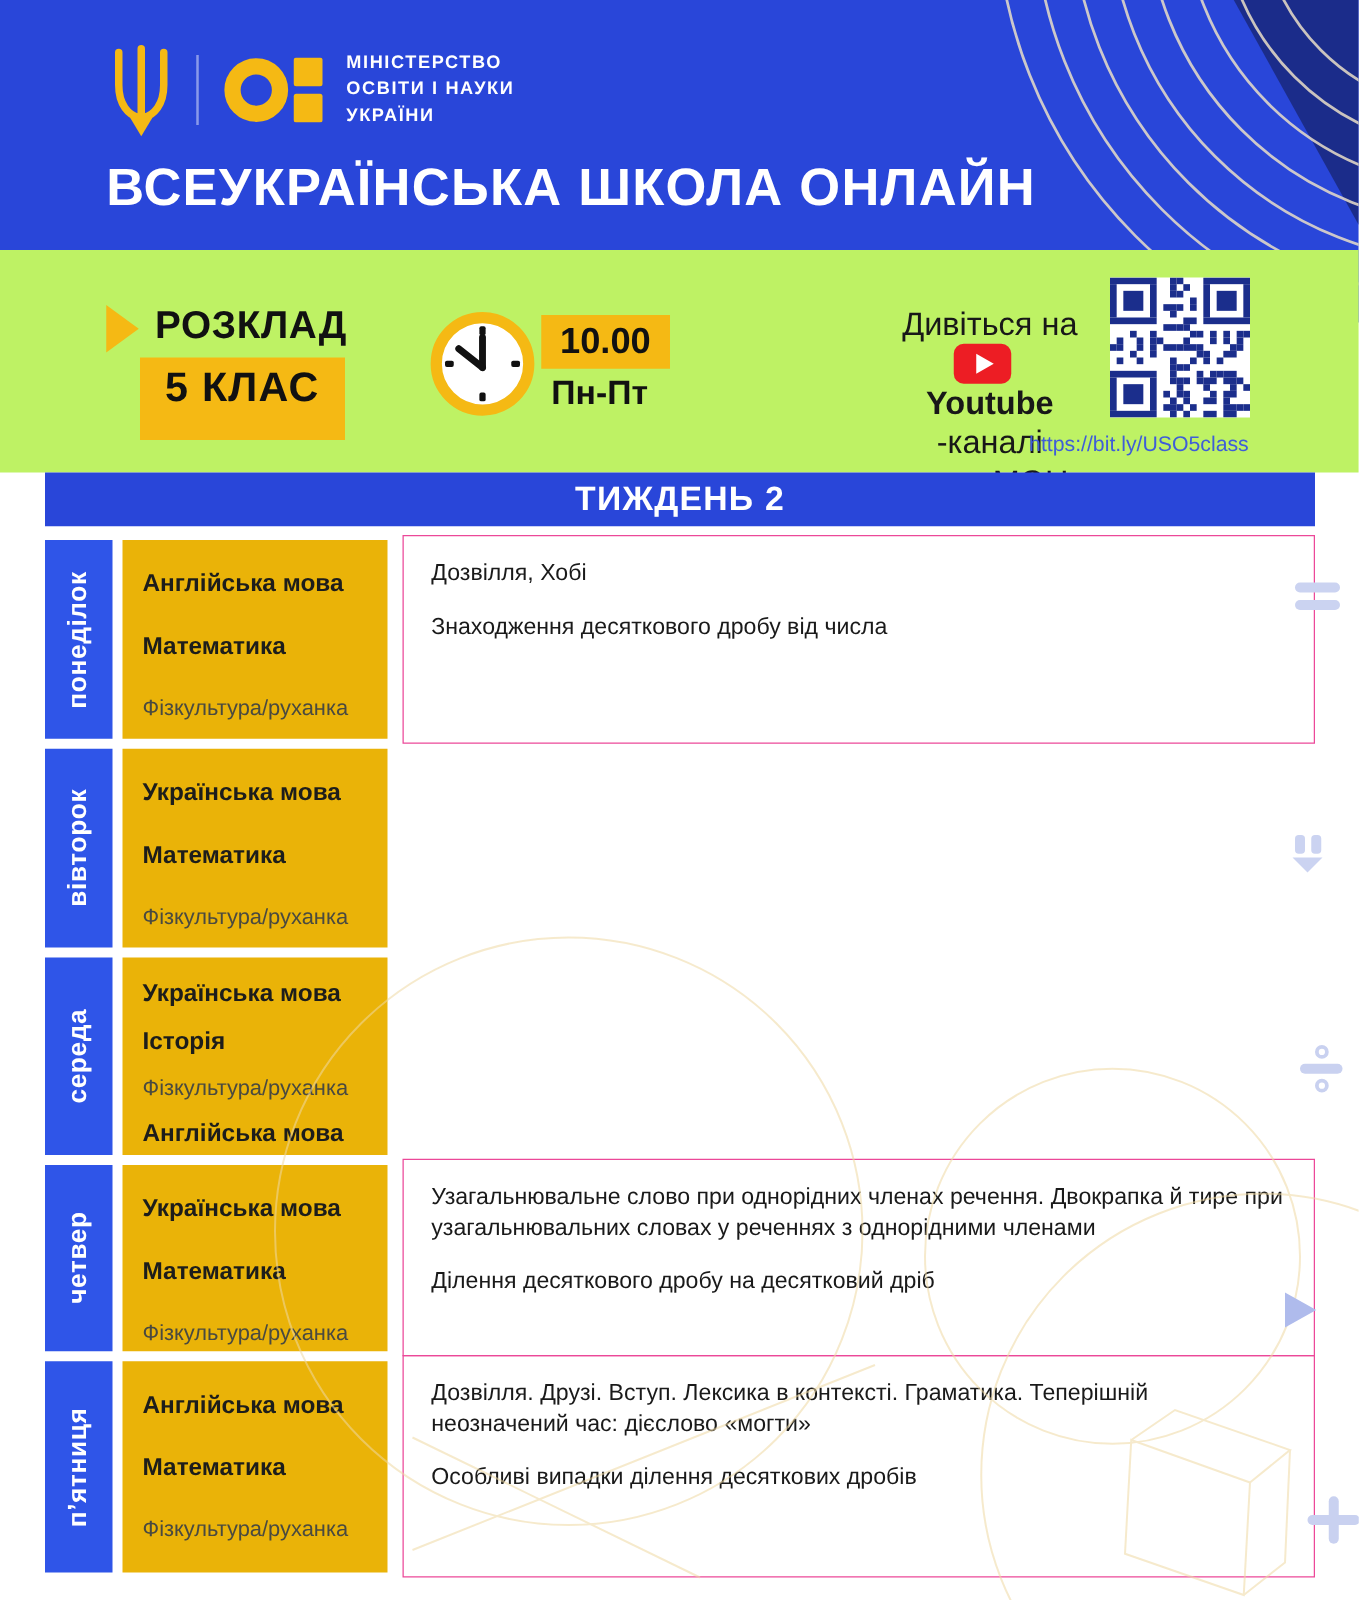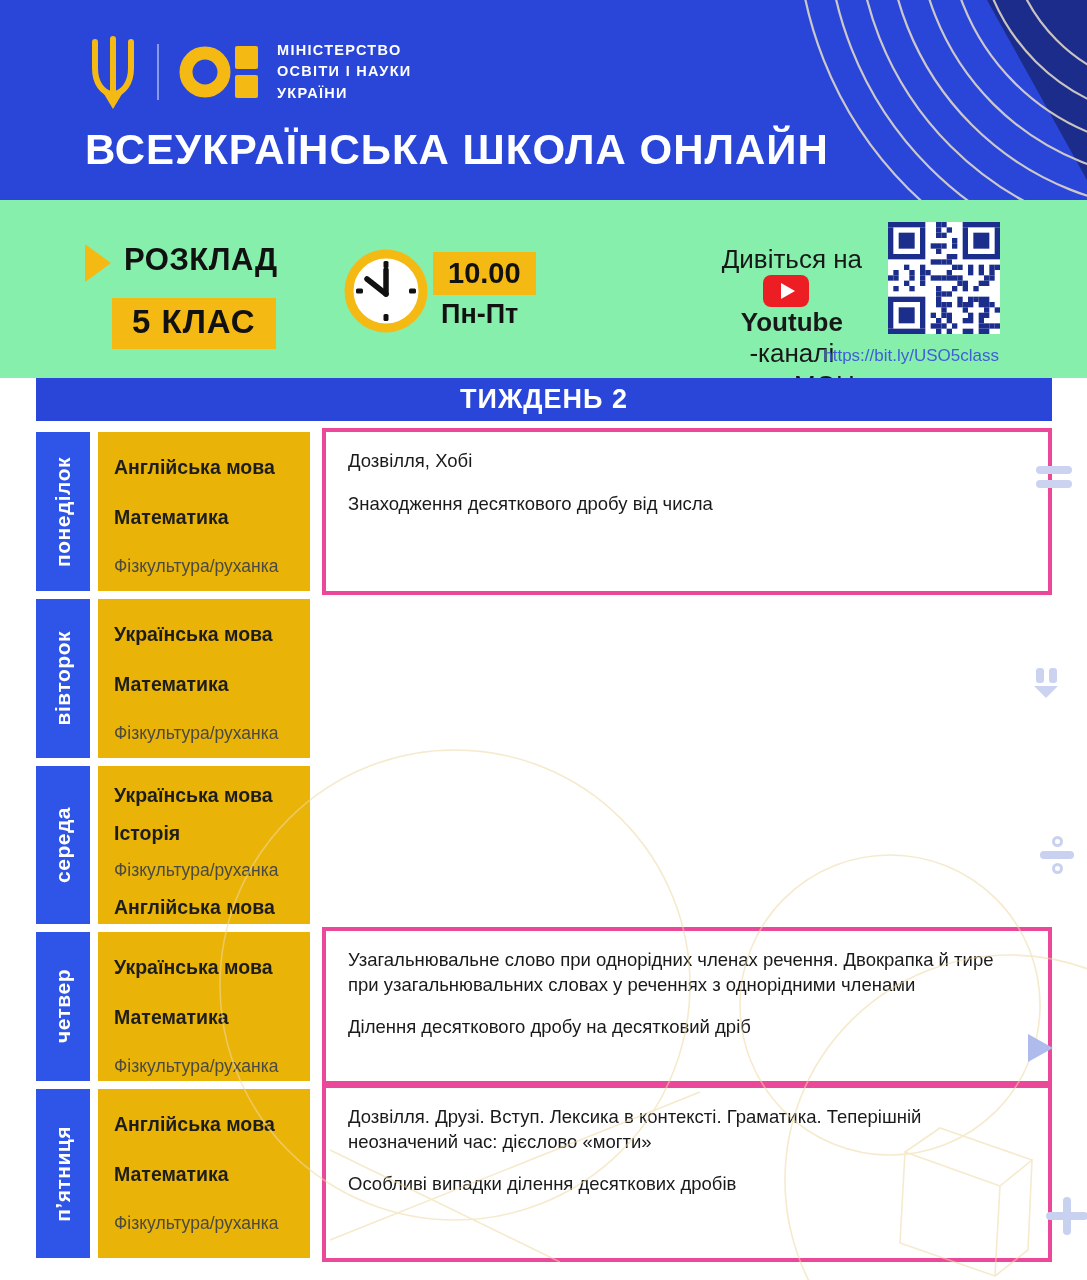--- a/index.html
+++ b/index.html
@@ -10,27 +10,27 @@
   .header { position:absolute; left:0; top:0; width:1087px; height:258px; background:#2946D9; }
   .corner-deco { position:absolute; right:0; top:0; pointer-events:none; }
   .logo-row { position:absolute; left:85px; top:34px; display:flex; align-items:center; }
   .logo-divider { width:2px; height:56px; background:rgba(255,255,255,.45); margin:0 20px 0 16px; }
   .ministry-name { color:#fff; font-weight:bold; font-size:14.5px; letter-spacing:1.3px;
                    line-height:1.45; margin-left:18px; }
   .main-title { position:absolute; left:85px; top:126px; color:#fff; font-weight:bold;
                 font-size:42px; letter-spacing:1px; white-space:nowrap; }
 
   
-  .info { position:absolute; left:0; top:200px; width:1087px; height:178px; background:#86efac; }
+  .info { position:absolute; left:0; top:200px; width:1087px; height:178px; background:#bef264; }
   .play-arrow { position:absolute; left:85px; top:44px; width:0; height:0;
                 border-left:26px solid #F5B914; border-top:19px solid transparent;
                 border-bottom:19px solid transparent; }
   .schedule-label { position:absolute; left:124px; top:42px; font-size:31px; font-weight:bold; color:#111; letter-spacing:.5px; }
-  .class-label { position:absolute; left:112px; top:98px; background:#F5B914; color:#111;
-                 font-size:33px; font-weight:bold; padding:5px 20px 8px; letter-spacing:1px; }
+  .class-label { position:absolute; left:112px; top:86px; background:#F5B914; color:#111;
+                 font-size:33px; font-weight:bold; padding:5px 20px 23px; letter-spacing:1px; }
   .clock { position:absolute; left:343px; top:48px; }
   .time-badge { position:absolute; left:433px; top:52px; background:#F5B914; color:#111;
                 font-size:29px; font-weight:bold; padding:5px 15px 5px; }
   .days-range { position:absolute; left:441px; top:99px; font-size:27px; font-weight:bold; color:#111; }
   .watch { position:absolute; right:225px; top:44px; text-align:right; color:#181818; font-size:26px; line-height:1.2; }
   .watch-line2 { display:flex; align-items:center; justify-content:flex-end;flex-direction:column; }
   .yt-icon { display:inline-block; width:46px; height:32px; background:#ED1D24; border-radius:8px;
              position:relative; margin-right:12px; }
   .yt-icon::after { content:""; position:absolute; left:18px; top:8px; width:0; height:0;
                     border-left:14px solid #fff; border-top:8px solid transparent; border-bottom:8px solid transparent; }
@@ -46,21 +46,21 @@
   .h1 { height:167px; } .h2 { height:167px; } .h3 { height:166px; } .h4 { height:157px; } .h5 { height:177px; }
   .day-tab { width:54px; margin:4px 0; background:#2F55E8; color:#fff; display:flex;
              align-items:center; justify-content:center; }
   .day-tab span { writing-mode:vertical-rl; transform:rotate(180deg); font-weight:bold;
                   font-size:21px; letter-spacing:.5px; }
   .subjects { width:212px; margin:4px 0 4px 8px; background:#eab308; padding:24px 16px 0; }
   .subj { font-size:19.5px; font-weight:bold; color:#1d1d1b; margin-bottom:27px; }
   .subj.l { font-size:17.5px; font-weight:normal; color:#4a4a40; }
   .subjects.four { padding-top:18px; }
   .subjects.four .subj { margin-bottom:15px; }
-  .topics { flex:1; margin-left:12px; border:4px solid #ec4899; background:transparent;
+  .topics { flex:1; margin-left:12px; border:1px solid #ec4899; background:transparent;
             padding:17px 24px 0 22px; position:relative; z-index:2; }
   .row + .row .topics { margin-top:-1px; }
   .topics p { font-size:18.5px; color:#1a1a1a; line-height:1.33; margin-bottom:18px; }
   .topics p.gap { margin-top:40px; }
 
   
   .deco-layer { position:absolute; left:0; top:0; width:1087px; height:1280px; pointer-events:none; z-index:3; }
   .side-icon { position:absolute; z-index:4; }
   .eq-bar { width:36px; height:8px; border-radius:4px; background:#CBD3F1; margin-bottom:6px; }
   .dl-bars { display:flex; gap:5px; justify-content:center; margin-bottom:3px; }

